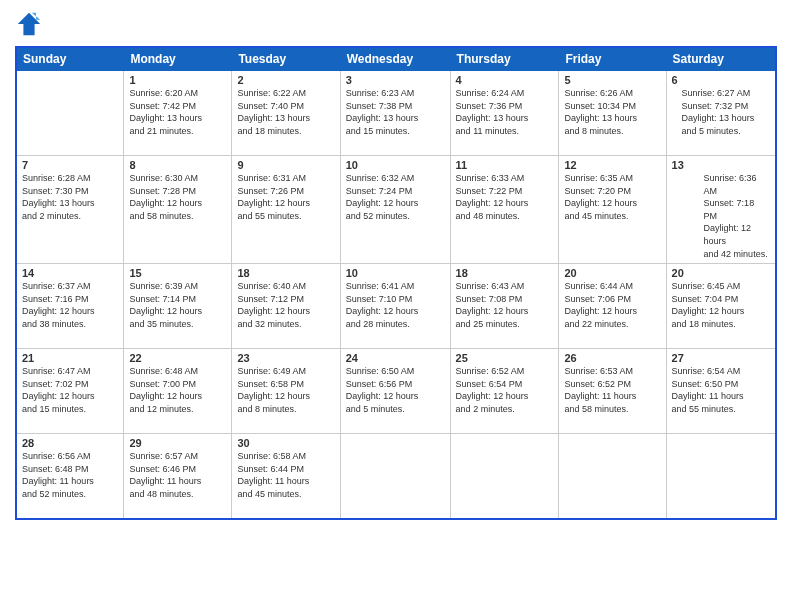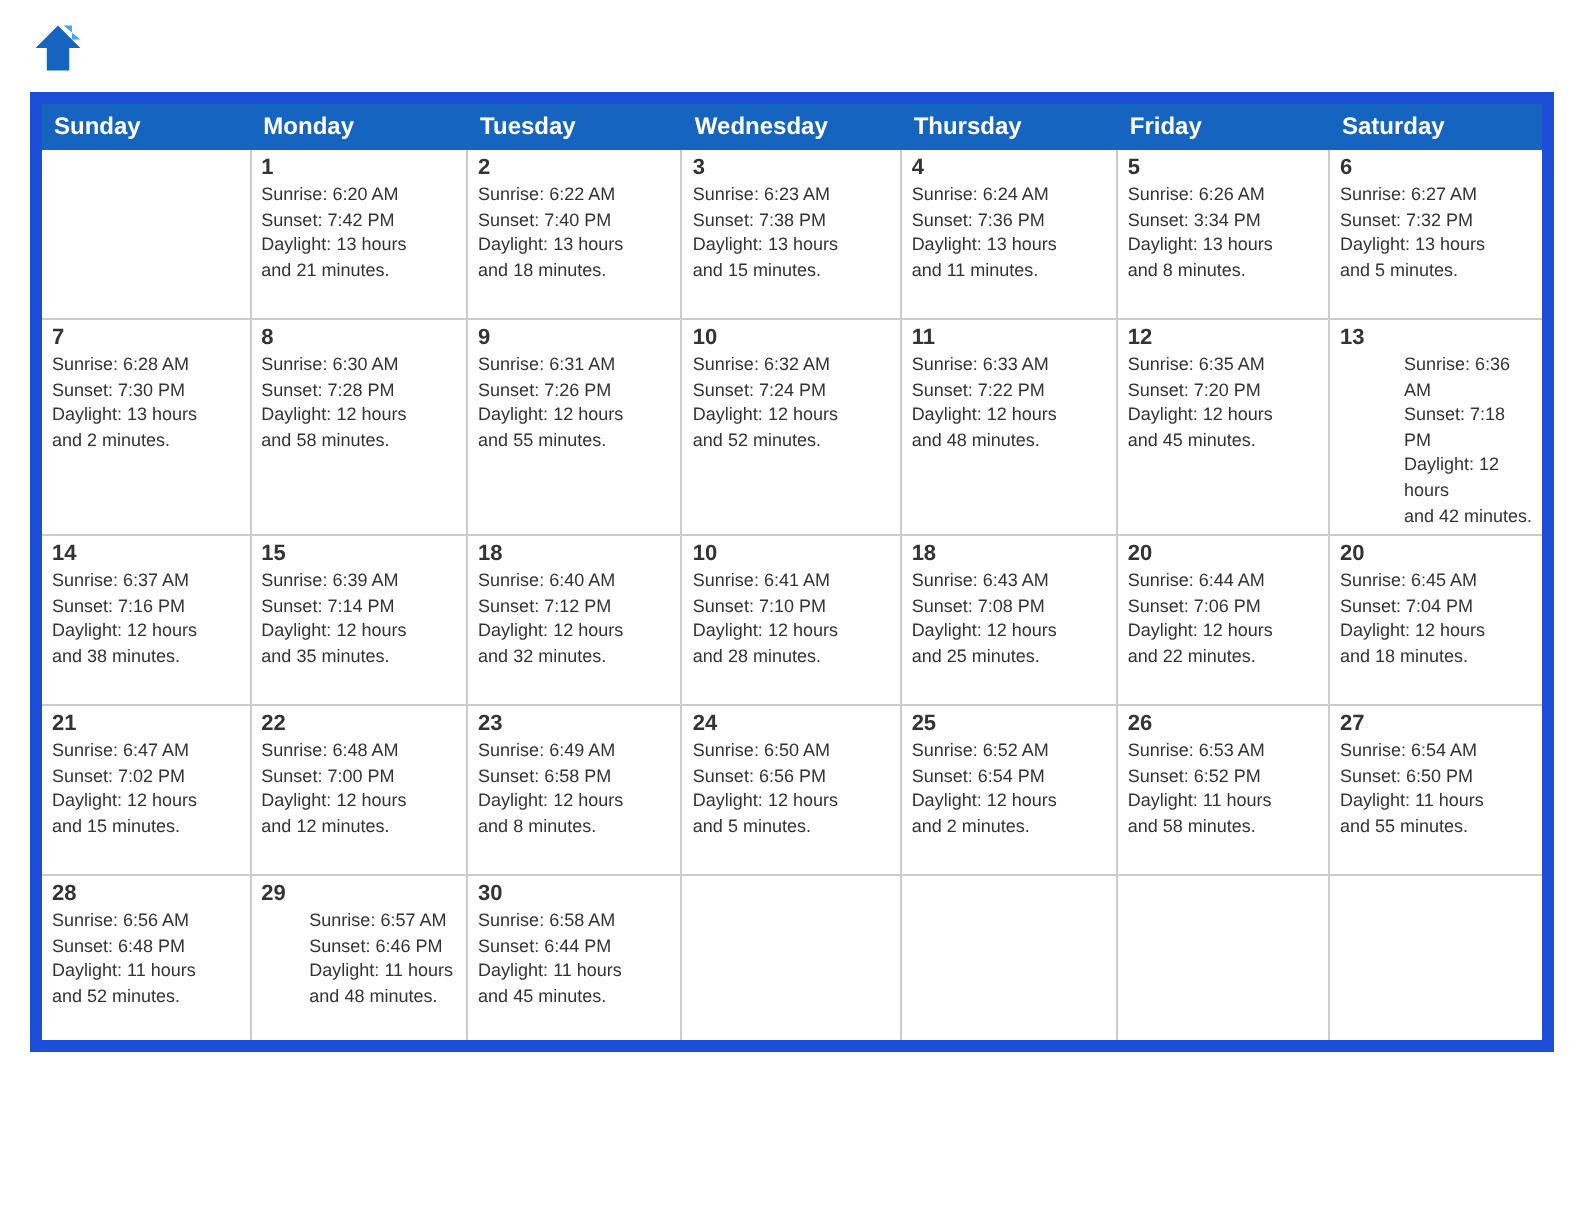--- a/index.html
+++ b/index.html
@@ -48,21 +48,21 @@
       font-weight: bold;
       color: #1a1a1a;
     }
     .location {
       font-size: 14px;
       color: #555;
     }
     .calendar {
       width: 100%;
       border-collapse: collapse;
-      border: 6px solid #1d4ed8;
+      border: 2px solid #1d4ed8;
     }
     .calendar th {
       background: #1565c0;
       color: #fff;
       font-size: 12px;
       font-weight: bold;
       text-align: left;
       padding: 4px 6px;
       border: 1px solid #1565c0;
     }
@@ -152,27 +152,27 @@
           <td>
             <span class="day-num">4</span>
             <div class="day-info" style="white-space: pre-line;">Sunrise: 6:24 AM
 Sunset: 7:36 PM
 Daylight: 13 hours
 and 11 minutes.</div>
           </td>
           <td>
             <span class="day-num">5</span>
             <div class="day-info" style="white-space: pre-line;">Sunrise: 6:26 AM
-Sunset: 3:34 PM
+Sunset: 10:34 PM
 Daylight: 13 hours
 and 8 minutes.</div>
           </td>
           <td>
             <span class="day-num">6</span>
-            <div class="day-info" style="white-space: pre-line;">Sunrise: 6:27 AM
+            <div class="day-info" style="white-space: pre-line; margin-left: 10px;">Sunrise: 6:27 AM
 Sunset: 7:32 PM
 Daylight: 13 hours
 and 5 minutes.</div>
           </td>
         </tr>
         <tr>
           <td>
             <span class="day-num">7</span>
             <div class="day-info" style="white-space: pre-line;">Sunrise: 6:28 AM
 Sunset: 7:30 PM
@@ -327,21 +327,21 @@
         <tr>
           <td>
             <span class="day-num">28</span>
             <div class="day-info" style="white-space: pre-line;">Sunrise: 6:56 AM
 Sunset: 6:48 PM
 Daylight: 11 hours
 and 52 minutes.</div>
           </td>
           <td>
             <span class="day-num">29</span>
-            <div class="day-info" style="white-space: pre-line; margin-left: 24px;">Sunrise: 6:57 AM
+            <div class="day-info" style="white-space: pre-line;">Sunrise: 6:57 AM
 Sunset: 6:46 PM
 Daylight: 11 hours
 and 48 minutes.</div>
           </td>
           <td>
             <span class="day-num">30</span>
             <div class="day-info" style="white-space: pre-line;">Sunrise: 6:58 AM
 Sunset: 6:44 PM
 Daylight: 11 hours
 and 45 minutes.</div>

